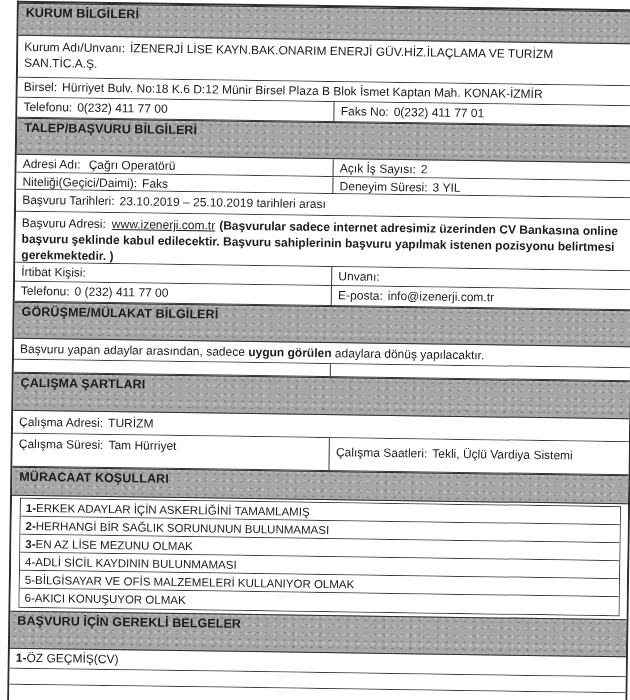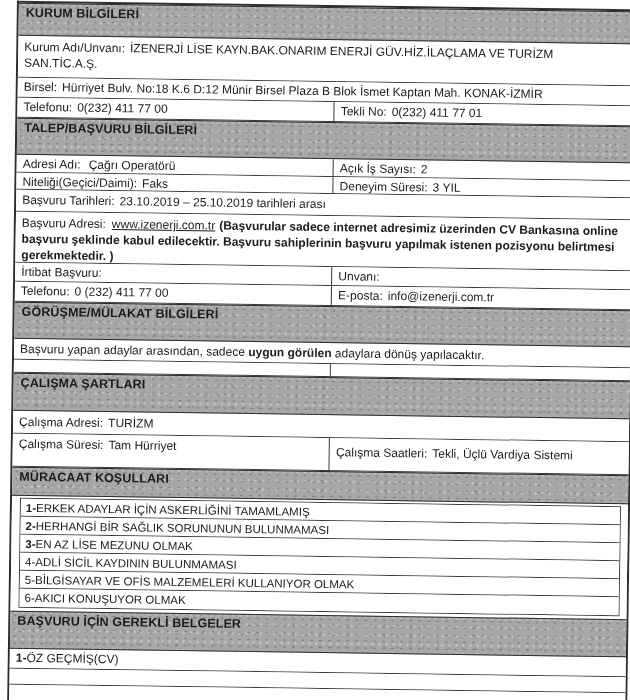--- a/index.html
+++ b/index.html
@@ -108,21 +108,21 @@
     <div class="row" style="height:20px">
       <div class="cell full">
         <span>Birsel:</span><span class="val">Hürriyet Bulv. No:18 K.6 D:12 Münir Birsel Plaza B Blok İsmet Kaptan Mah. KONAK-İZMİR</span>
       </div>
     </div>
     <div class="row" style="height:20px">
       <div class="cell left">
         <span>Telefonu:</span><span class="val">0(232) 411 77 00</span>
       </div>
       <div class="cell right">
-        <span>Tekli No:</span><span class="val">0(232) 411 77 01</span>
+        <span>Faks No:</span><span class="val">0(232) 411 77 01</span>
       </div>
     </div>
 
     <div class="band" style="height:37px">
       <span class="band-label">TALEP/BAŞVURU BİLGİLERİ</span>
     </div>
     <div class="row" style="height:18px">
       <div class="cell left">
         <span>Adresi Adı:</span><span class="val" style="margin-left:8px">Çağrı Operatörü</span>
       </div>
@@ -143,21 +143,21 @@
         <span>Başvuru Tarihleri:</span><span class="val">23.10.2019 – 25.10.2019 tarihleri arası</span>
       </div>
     </div>
     <div class="row" style="height:51px">
       <div class="cell full" style="padding-top:3px;line-height:16px">
         <span>Başvuru Adresi:</span><span class="link">www.izenerji.com.tr</span><span class="bnote">(Başvurular sadece internet adresimiz üzerinden CV Bankasına online başvuru şeklinde kabul edilecektir. Başvuru sahiplerinin başvuru yapılmak istenen pozisyonu belirtmesi gerekmektedir. )</span>
       </div>
     </div>
     <div class="row" style="height:19px">
       <div class="cell left">
-        <span>İrtibat Başvuru:</span>
+        <span>İrtibat Kişisi:</span>
       </div>
       <div class="cell right">
         <span>Unvanı:</span>
       </div>
     </div>
     <div class="row" style="height:20px">
       <div class="cell left">
         <span>Telefonu:</span><span class="val">0 (232) 411 77 00</span>
       </div>
       <div class="cell right">

